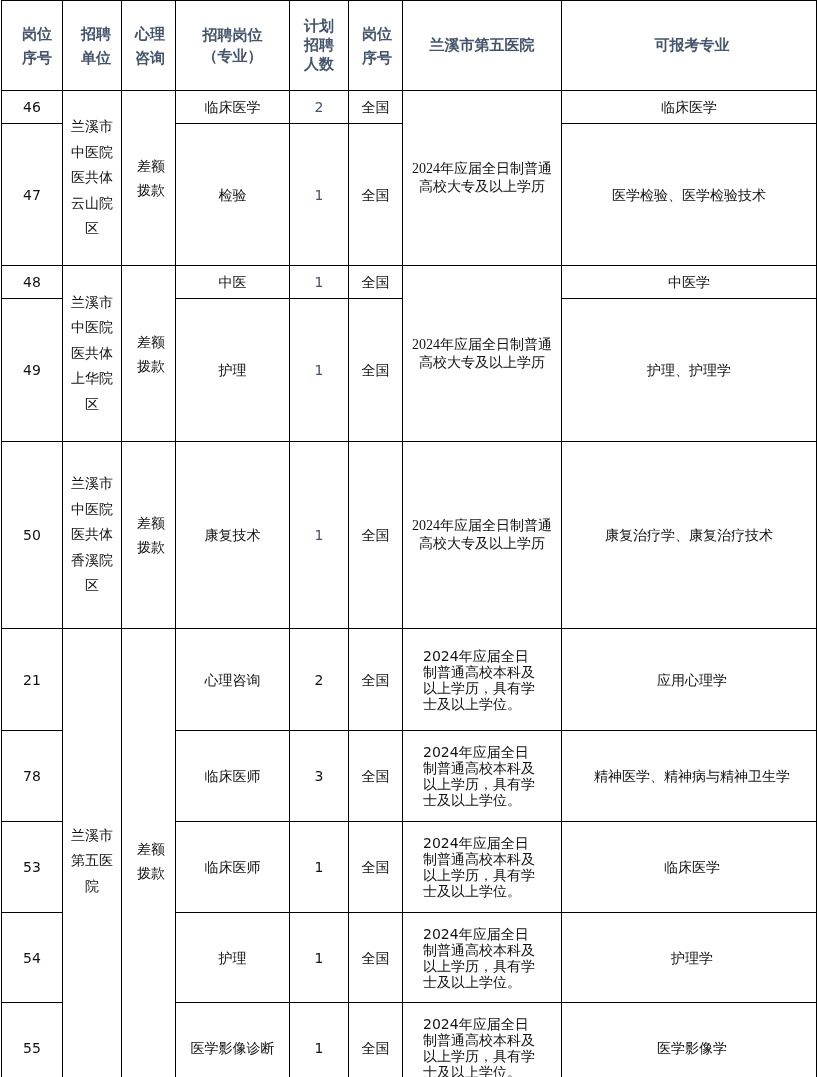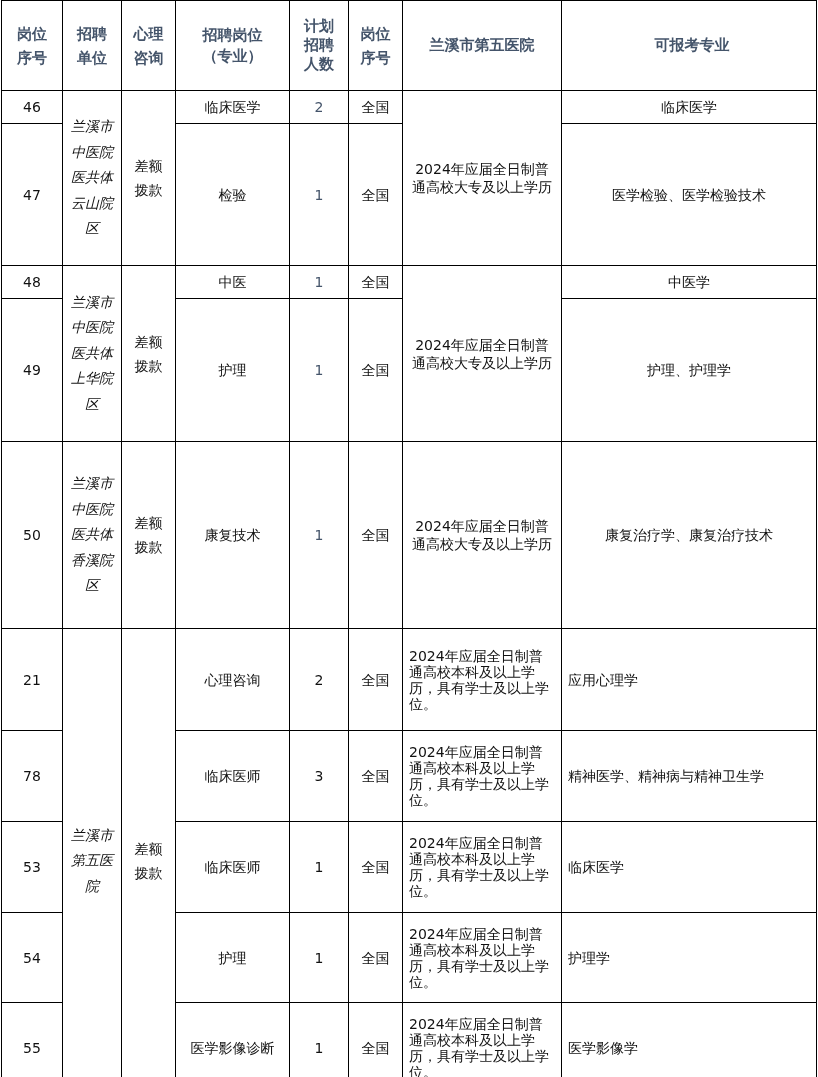--- a/index.html
+++ b/index.html
@@ -21,25 +21,25 @@
     overflow: hidden;
   }
   th {
     color: #44546a;
     font-weight: bold;
     font-size: 15px;
     line-height: 21px;
   }
   th.left { text-align: center; padding-left: 6px; }
   .num-blue { color: #44546a; }
-  .narrow { padding: 0 10px; line-height: 24px; }
-  .unit { line-height: 25.5px; padding: 0 8px; font-style: italic; }
-  .cond { padding: 0 6px; }
-  .cond-left { text-align: left; padding: 0 6px; line-height: 16px; }
-  .major-left { text-align: left; padding-left: 6px; }
+  .narrow { padding: 0 10px; line-height: 24px; text-align: right; }
+  .unit { line-height: 25.5px; padding: 0 8px; }
+  .cond { padding: 0 6px; font-family: Liberation Serif, serif; }
+  .cond-left { text-align: left; padding: 0 20px; line-height: 16px; }
+  .major-left { text-align: center; padding-left: 6px; }
 </style>
 </head>
 <body>
 
 <div class="tbl-wrap">
 <table>
   <colgroup>
     <col style="width:61px">
     <col style="width:59px">
     <col style="width:54px">

